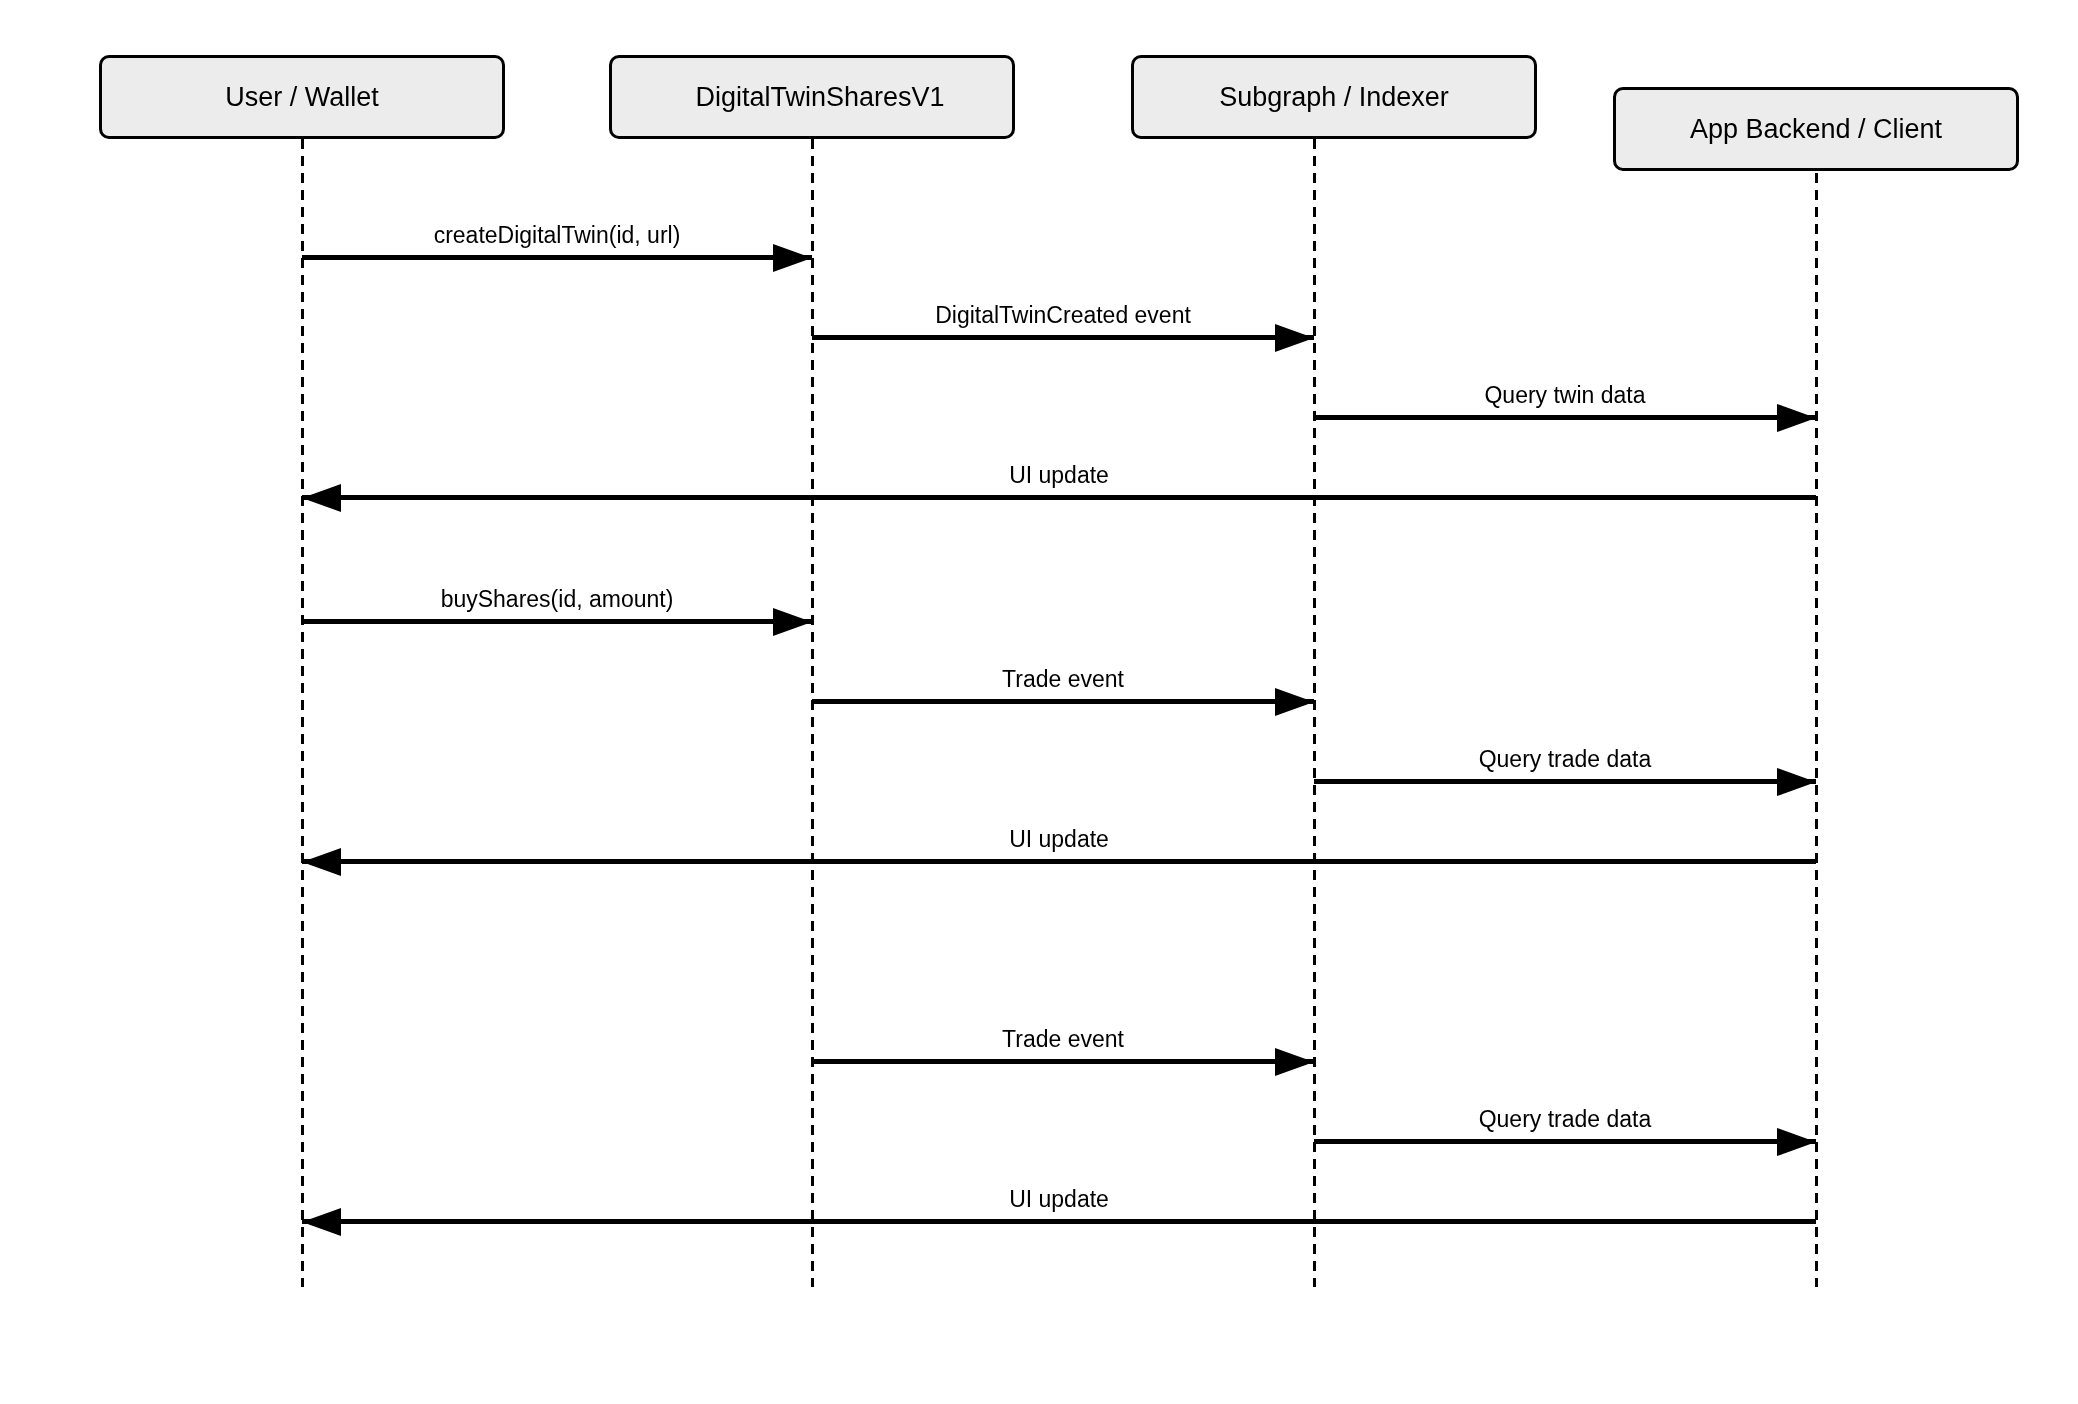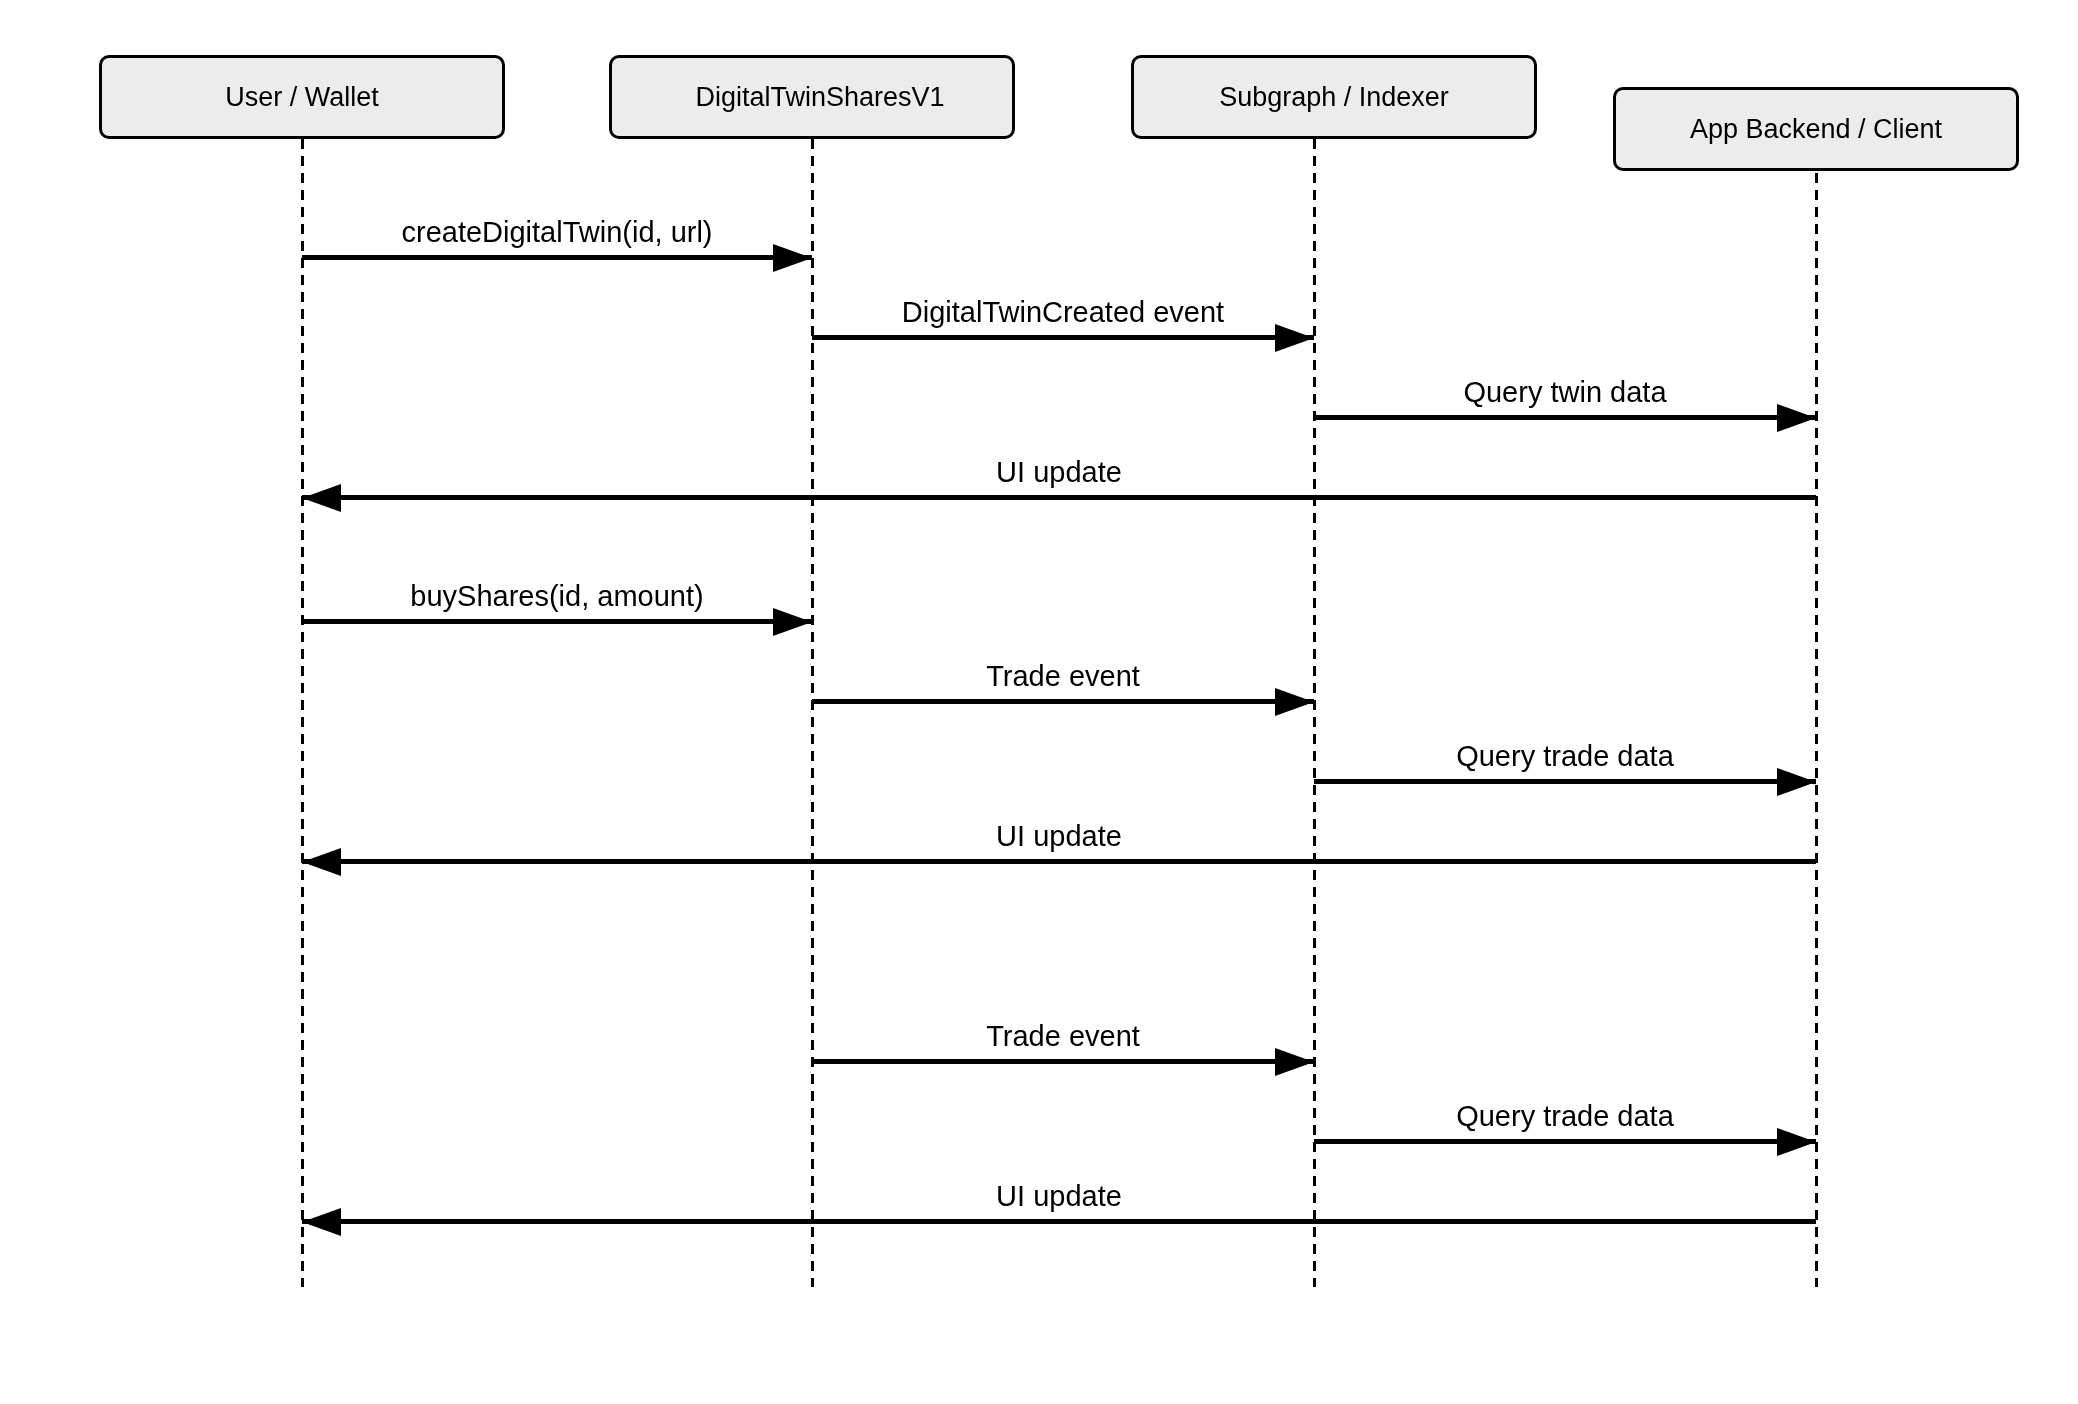--- a/index.html
+++ b/index.html
@@ -39,21 +39,21 @@
       transparent 10px, transparent 17px);
   }
   .message{
     position:absolute;
     height:50px;
   }
   .msg-label{
     position:absolute;
     left:0;right:0;bottom:11px;
     text-align:center;
-    font-size:29px;
+    font-size:23px;
     white-space:nowrap;
   }
   .msg-line{
     position:absolute;
     left:0;right:0;bottom:0;
     height:5px;
     background:var(--stroke);
   }
   .msg-head{
     position:absolute;

